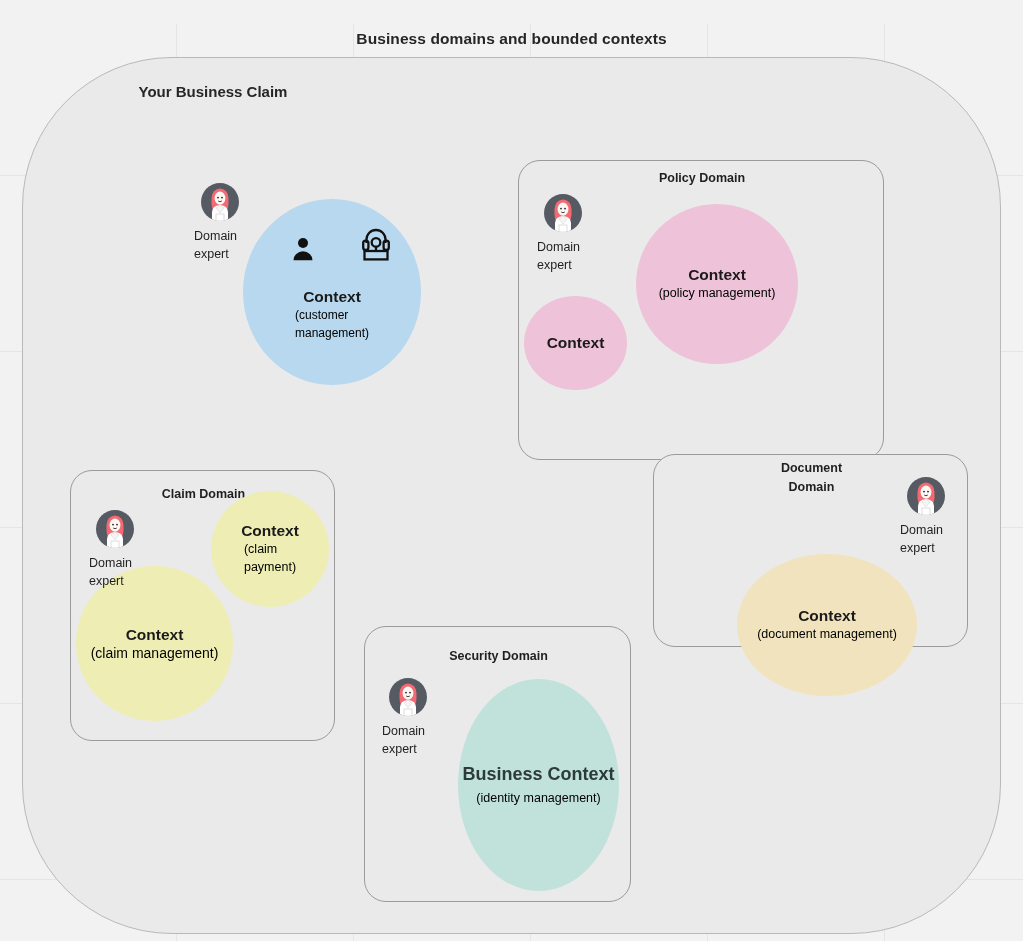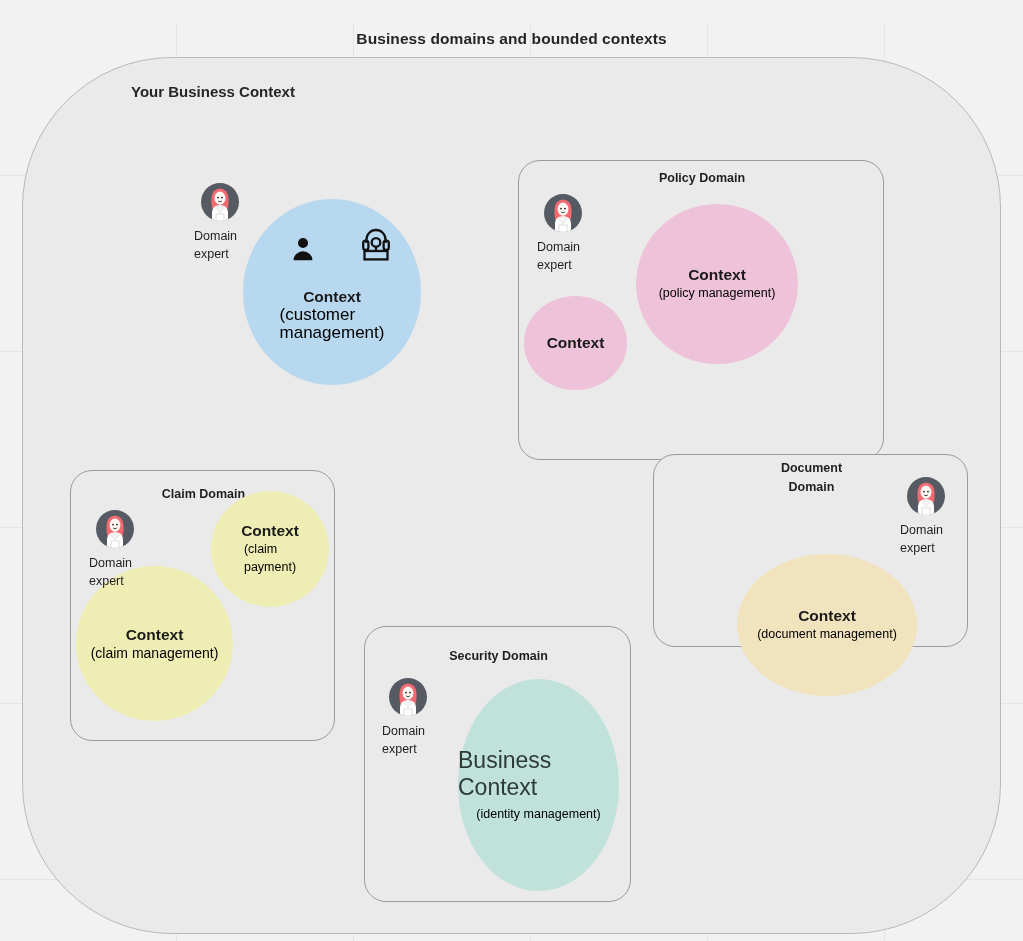--- a/index.html
+++ b/index.html
@@ -86,27 +86,27 @@
 <body>
 
 <div id="canvas">
 
   <div class="grid"></div>
 
   <div class="title">Business domains and bounded contexts</div>
 
   <div class="outer-domain">
     <div class="outer-domain-label">Your Business
-Context</div>
+Claim</div>
   </div>
 
 
   <div class="ctx" style="left:243px;top:175px;width:178px;height:186px;background:#b8d8ef;">
     <div class="ctx-title" style="font-size:15.5px;margin-top:46px;">Context</div>
-    <div class="ctx-sub" style="font-size:17px;line-height:18px;white-space:pre-line;">(customer
+    <div class="ctx-sub" style="font-size:12px;line-height:18px;white-space:pre-line;">(customer
 management)</div>
   </div>
 
   <div class="ctx-icon" style="left:288px;top:210px;width:30px;height:30px;">
     <svg viewBox="0 0 24 24" width="30" height="30">
       <circle cx="12" cy="7.2" r="4" fill="#111"></circle>
       <path d="M4.4 21 a7.6 7.2 0 0 1 15.2 0 z" fill="#111"></path>
     </svg>
   </div>
 
@@ -249,21 +249,21 @@
     </span>
     <span class="expert-label">Domain
 expert</span>
   </div>
 
   <div class="domain" style="left:364px;top:602px;width:267px;height:276px;">
     <div class="domain-label" style="left:0;top:20px;width:267px;">Security Domain</div>
   </div>
 
   <div class="ctx" style="left:458px;top:655px;width:161px;height:212px;background:#c0e2da;">
-    <div class="ctx-title" style="font-size:23px;font-weight:normal;color:#2d3b38;">Business Context</div>
+    <div class="ctx-title" style="font-size:18px;font-weight:bold;color:#2d3b38;">Business Context</div>
     <div class="ctx-sub" style="font-size:12.5px;line-height:18px;margin-top:4px;">(identity management)</div>
   </div>
 
   <div class="expert" style="left:382px;top:654px;">
     <span class="avatar">
       <svg width="38" height="38" viewBox="0 0 38 38">
         <circle cx="19" cy="19" r="19" fill="#555a63"></circle>
         <clipPath id="cc5">
             <circle cx="19" cy="19" r="19"></circle>
           </clipPath>

